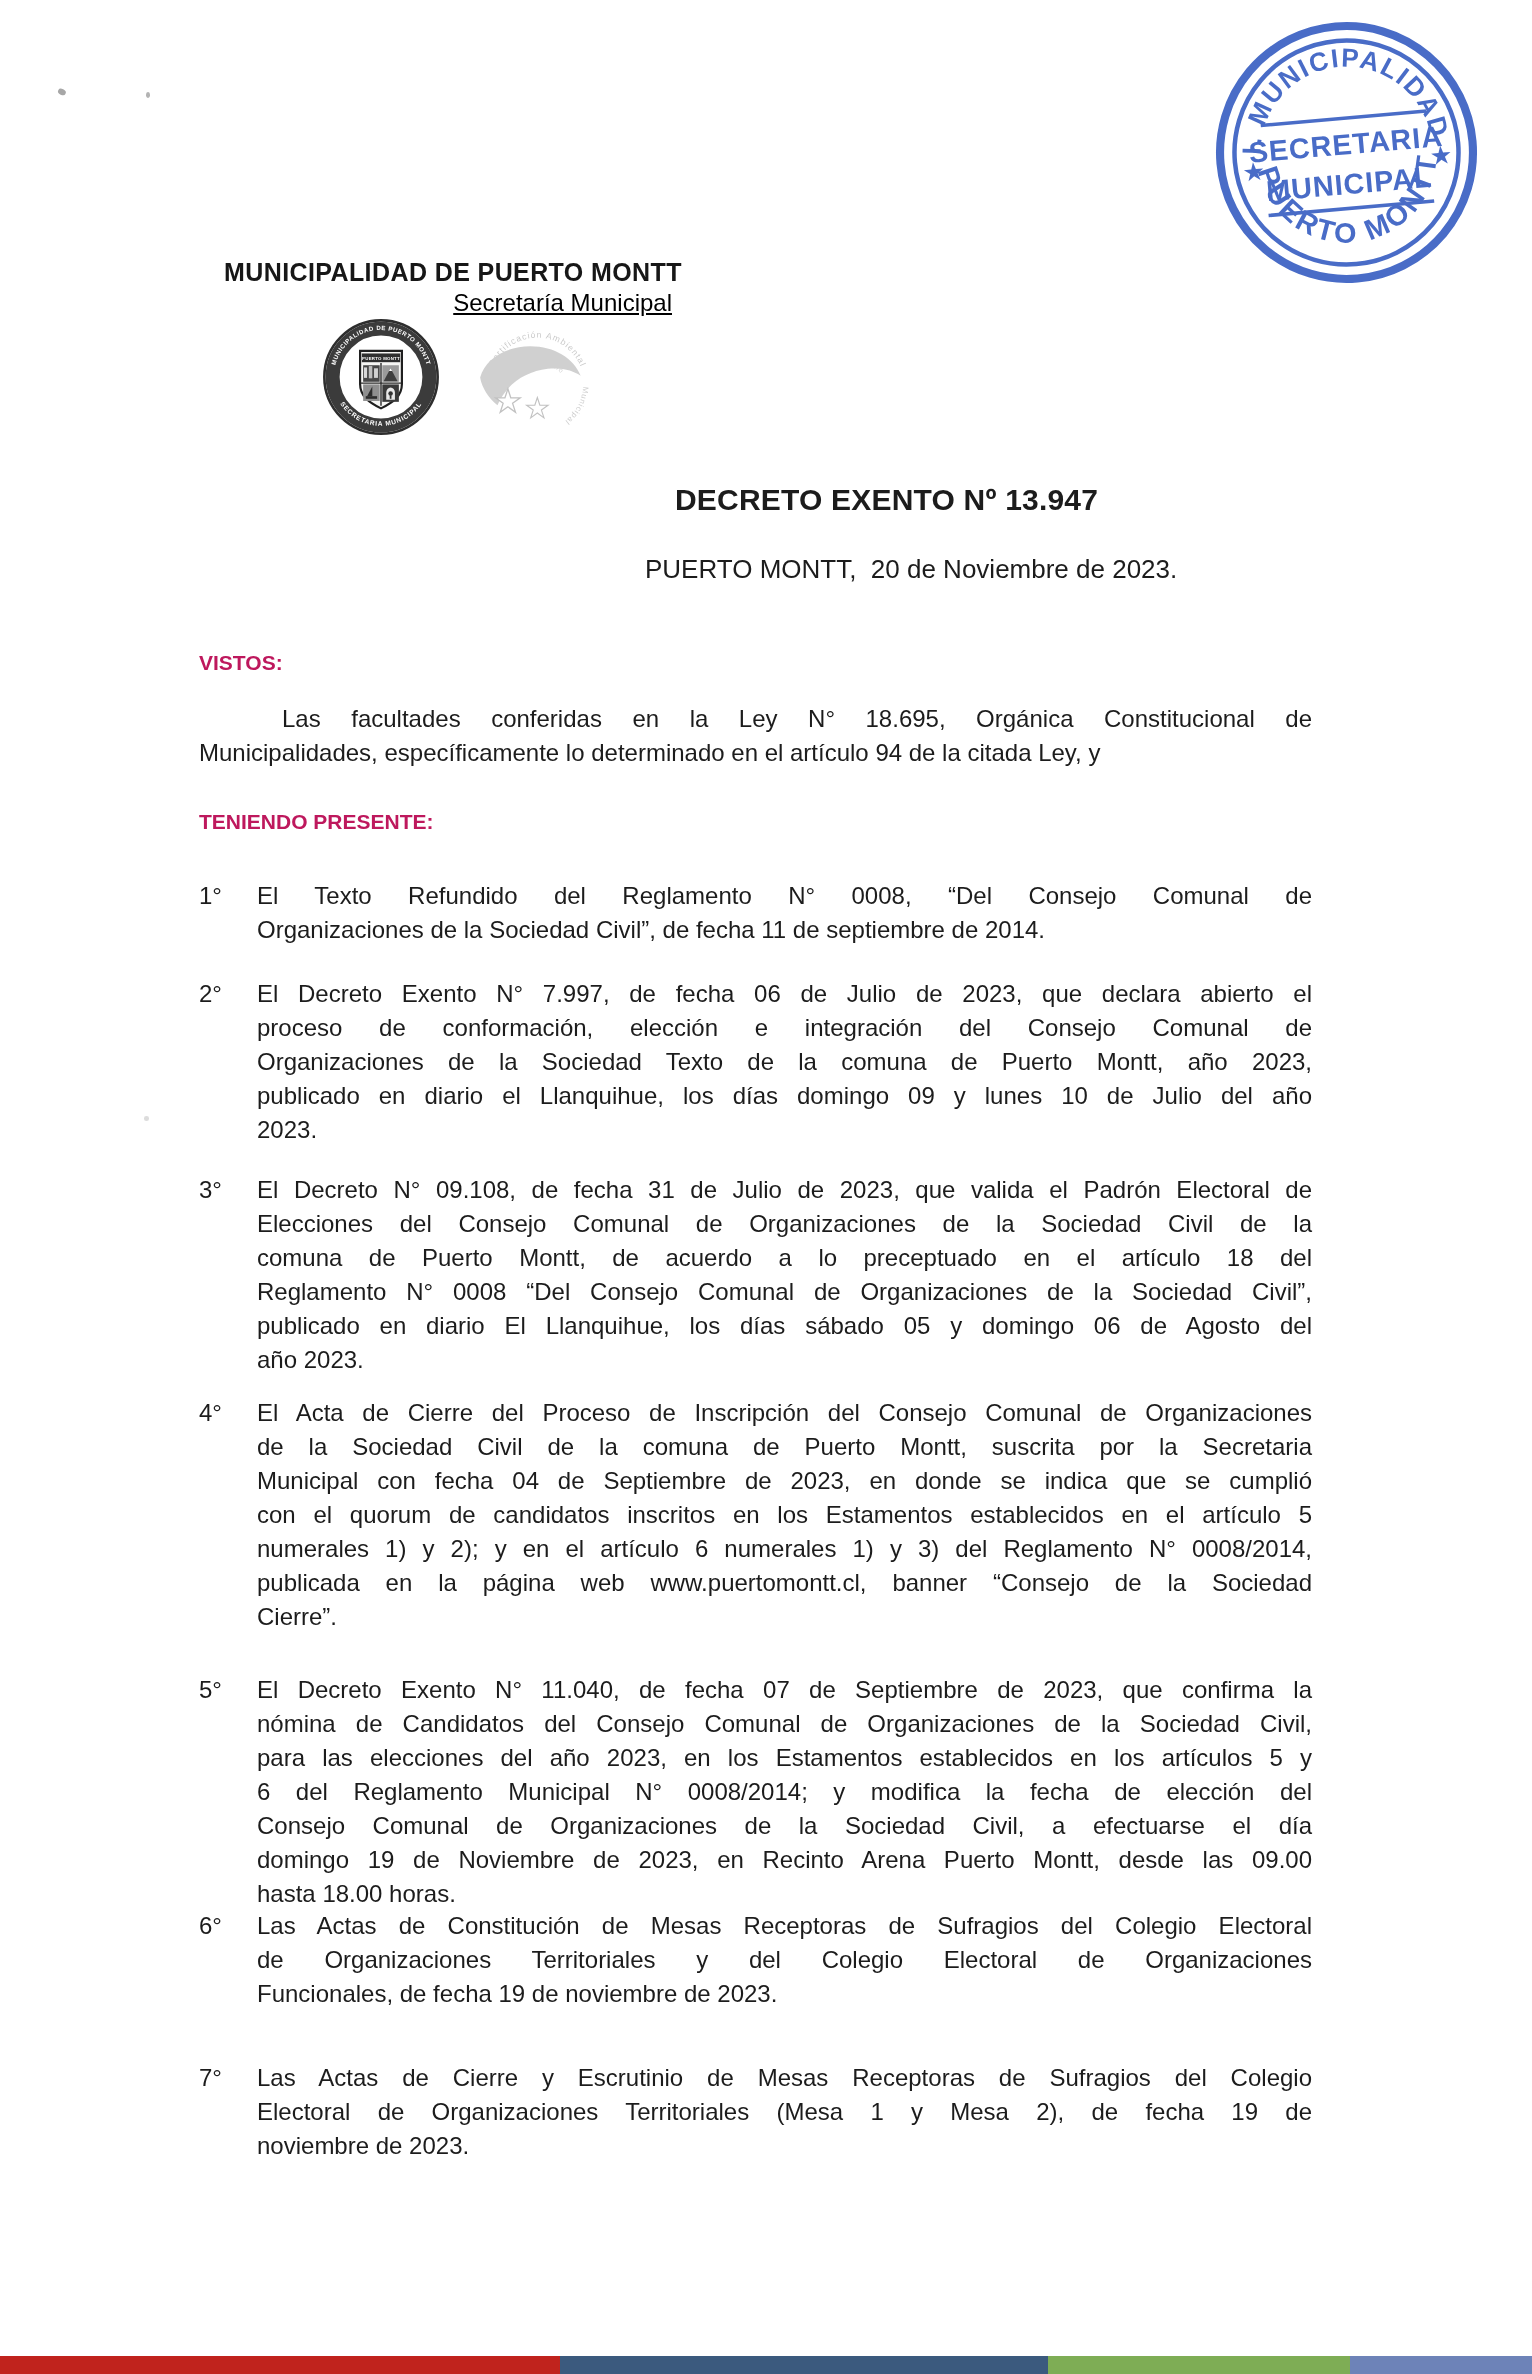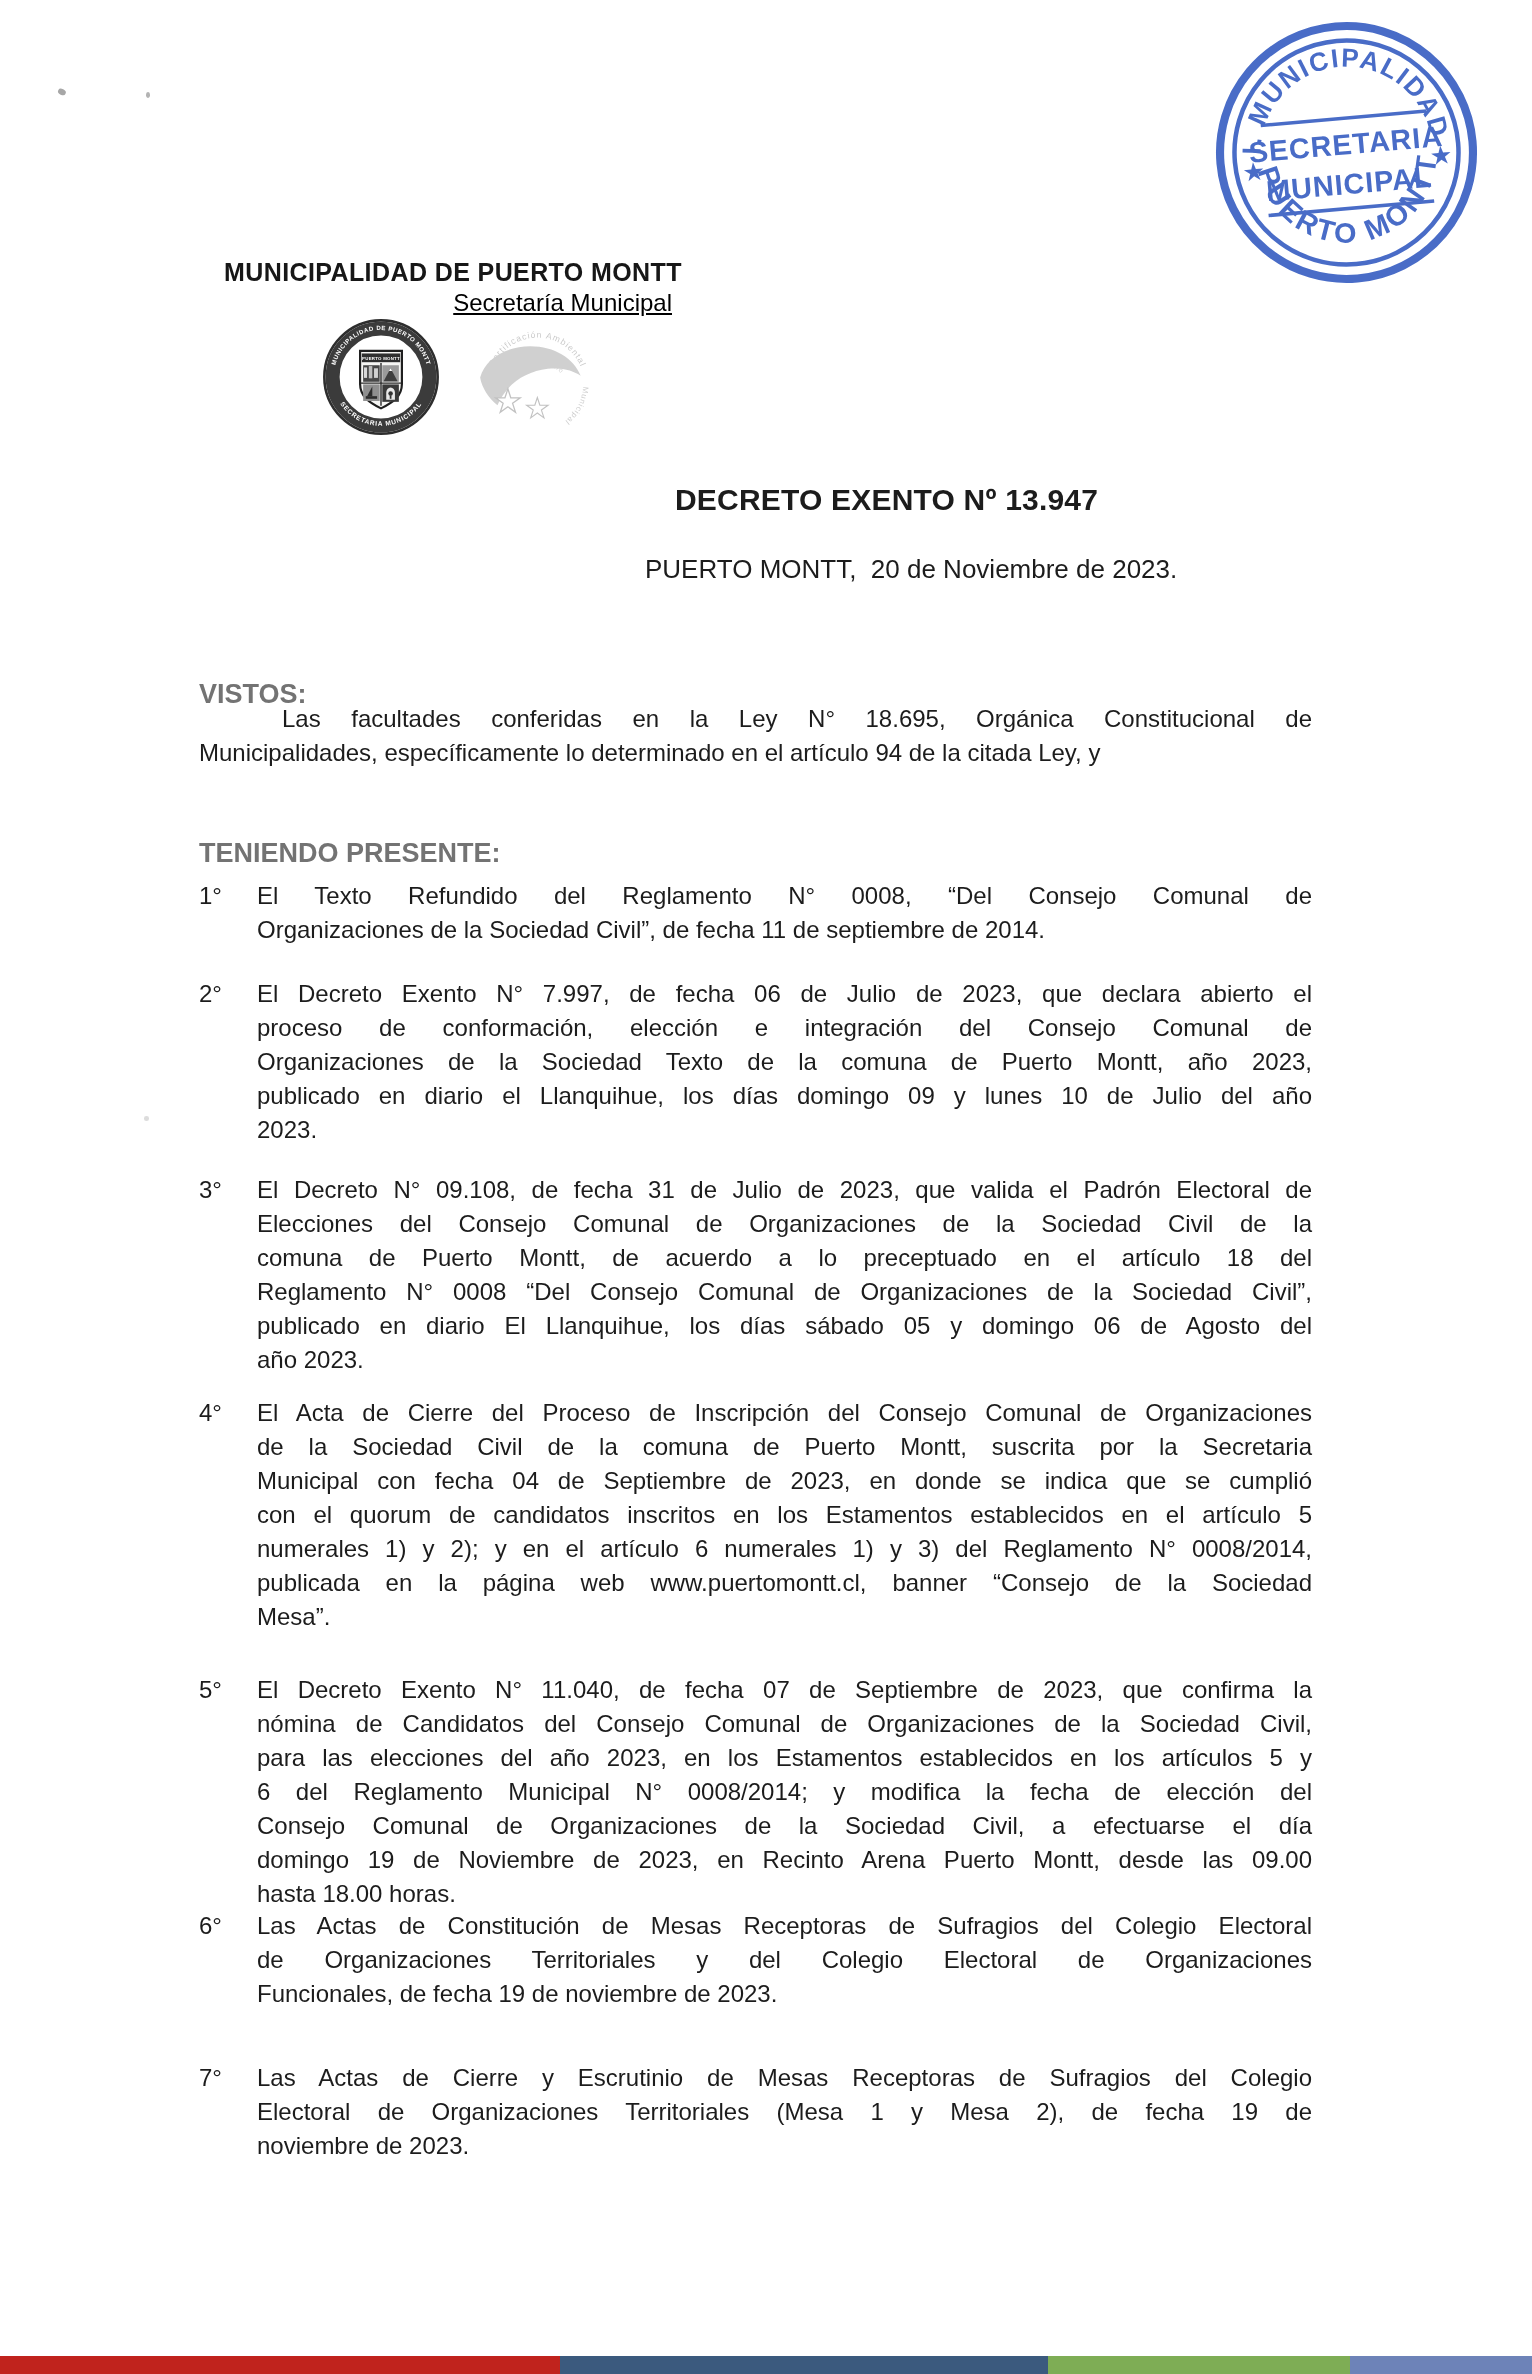--- a/index.html
+++ b/index.html
@@ -9,21 +9,21 @@
     font-family:"Liberation Sans", sans-serif; color:#1c1c1c;
   }
   .abs{position:absolute;}
   
   .org-title{left:224px; top:258px; font-size:25px; font-weight:bold; letter-spacing:0.4px; color:#171717;}
   .dept{left:224px; top:289px; width:448px; text-align:right; font-size:24px; color:#000000;text-decoration:underline;}
   
   .decree{left:675px; top:483px; font-size:30px; font-weight:bold; letter-spacing:0.2px;}
   .place-date{left:645px; top:554px; font-size:26px; font-weight:normal;}
   
-  .h-bold{font-size:27px; font-weight:bold; color:#737373;margin-top:28px;}
+  .h-bold{font-size:21px; font-weight:bold; color:#be185d;}
   .vistos-h{left:199px; top:651px;}
   .teniendo-h{left:199px; top:810px;}
   .vistos-p{left:199px; top:702px; width:1113px; font-size:24px; line-height:34px;}
   .vistos-p .first{padding-left:83px;}
   .items{left:0; top:0; width:1532px; height:2375px; pointer-events:none;}
   .item{position:absolute; left:199px; width:1113px; font-size:24px; line-height:34px;}
   .item .num{position:absolute; left:0; top:0;}
   .item .lines{margin-left:58px;}
   .jl{text-align:justify; text-align-last:justify;}
   .ll{text-align:left;}
@@ -176,21 +176,21 @@
       </div>
       <div class="item" style="top: 1396px;">
         <span class="num">4°</span>
         <div class="lines">
           <div class="jl">El Acta de Cierre del Proceso de Inscripción del Consejo Comunal de Organizaciones</div>
           <div class="jl">de la Sociedad Civil de la comuna de Puerto Montt, suscrita por la Secretaria</div>
           <div class="jl">Municipal con fecha 04 de Septiembre de 2023, en donde se indica que se cumplió</div>
           <div class="jl">con el quorum de candidatos inscritos en los Estamentos establecidos en el artículo 5</div>
           <div class="jl">numerales 1) y 2); y en el artículo 6 numerales 1) y 3) del Reglamento N° 0008/2014,</div>
           <div class="jl">publicada en la página web www.puertomontt.cl, banner “Consejo de la Sociedad</div>
-          <div class="ll">Mesa”.</div>
+          <div class="ll">Cierre”.</div>
         </div>
       </div>
       <div class="item" style="top: 1673px;">
         <span class="num">5°</span>
         <div class="lines">
           <div class="jl">El Decreto Exento N° 11.040, de fecha 07 de Septiembre de 2023, que confirma la</div>
           <div class="jl">nómina de Candidatos del Consejo Comunal de Organizaciones de la Sociedad Civil,</div>
           <div class="jl">para las elecciones del año 2023, en los Estamentos establecidos en los artículos 5 y</div>
           <div class="jl">6 del Reglamento Municipal N° 0008/2014; y modifica la fecha de elección del</div>
           <div class="jl">Consejo Comunal de Organizaciones de la Sociedad Civil, a efectuarse el día</div>

